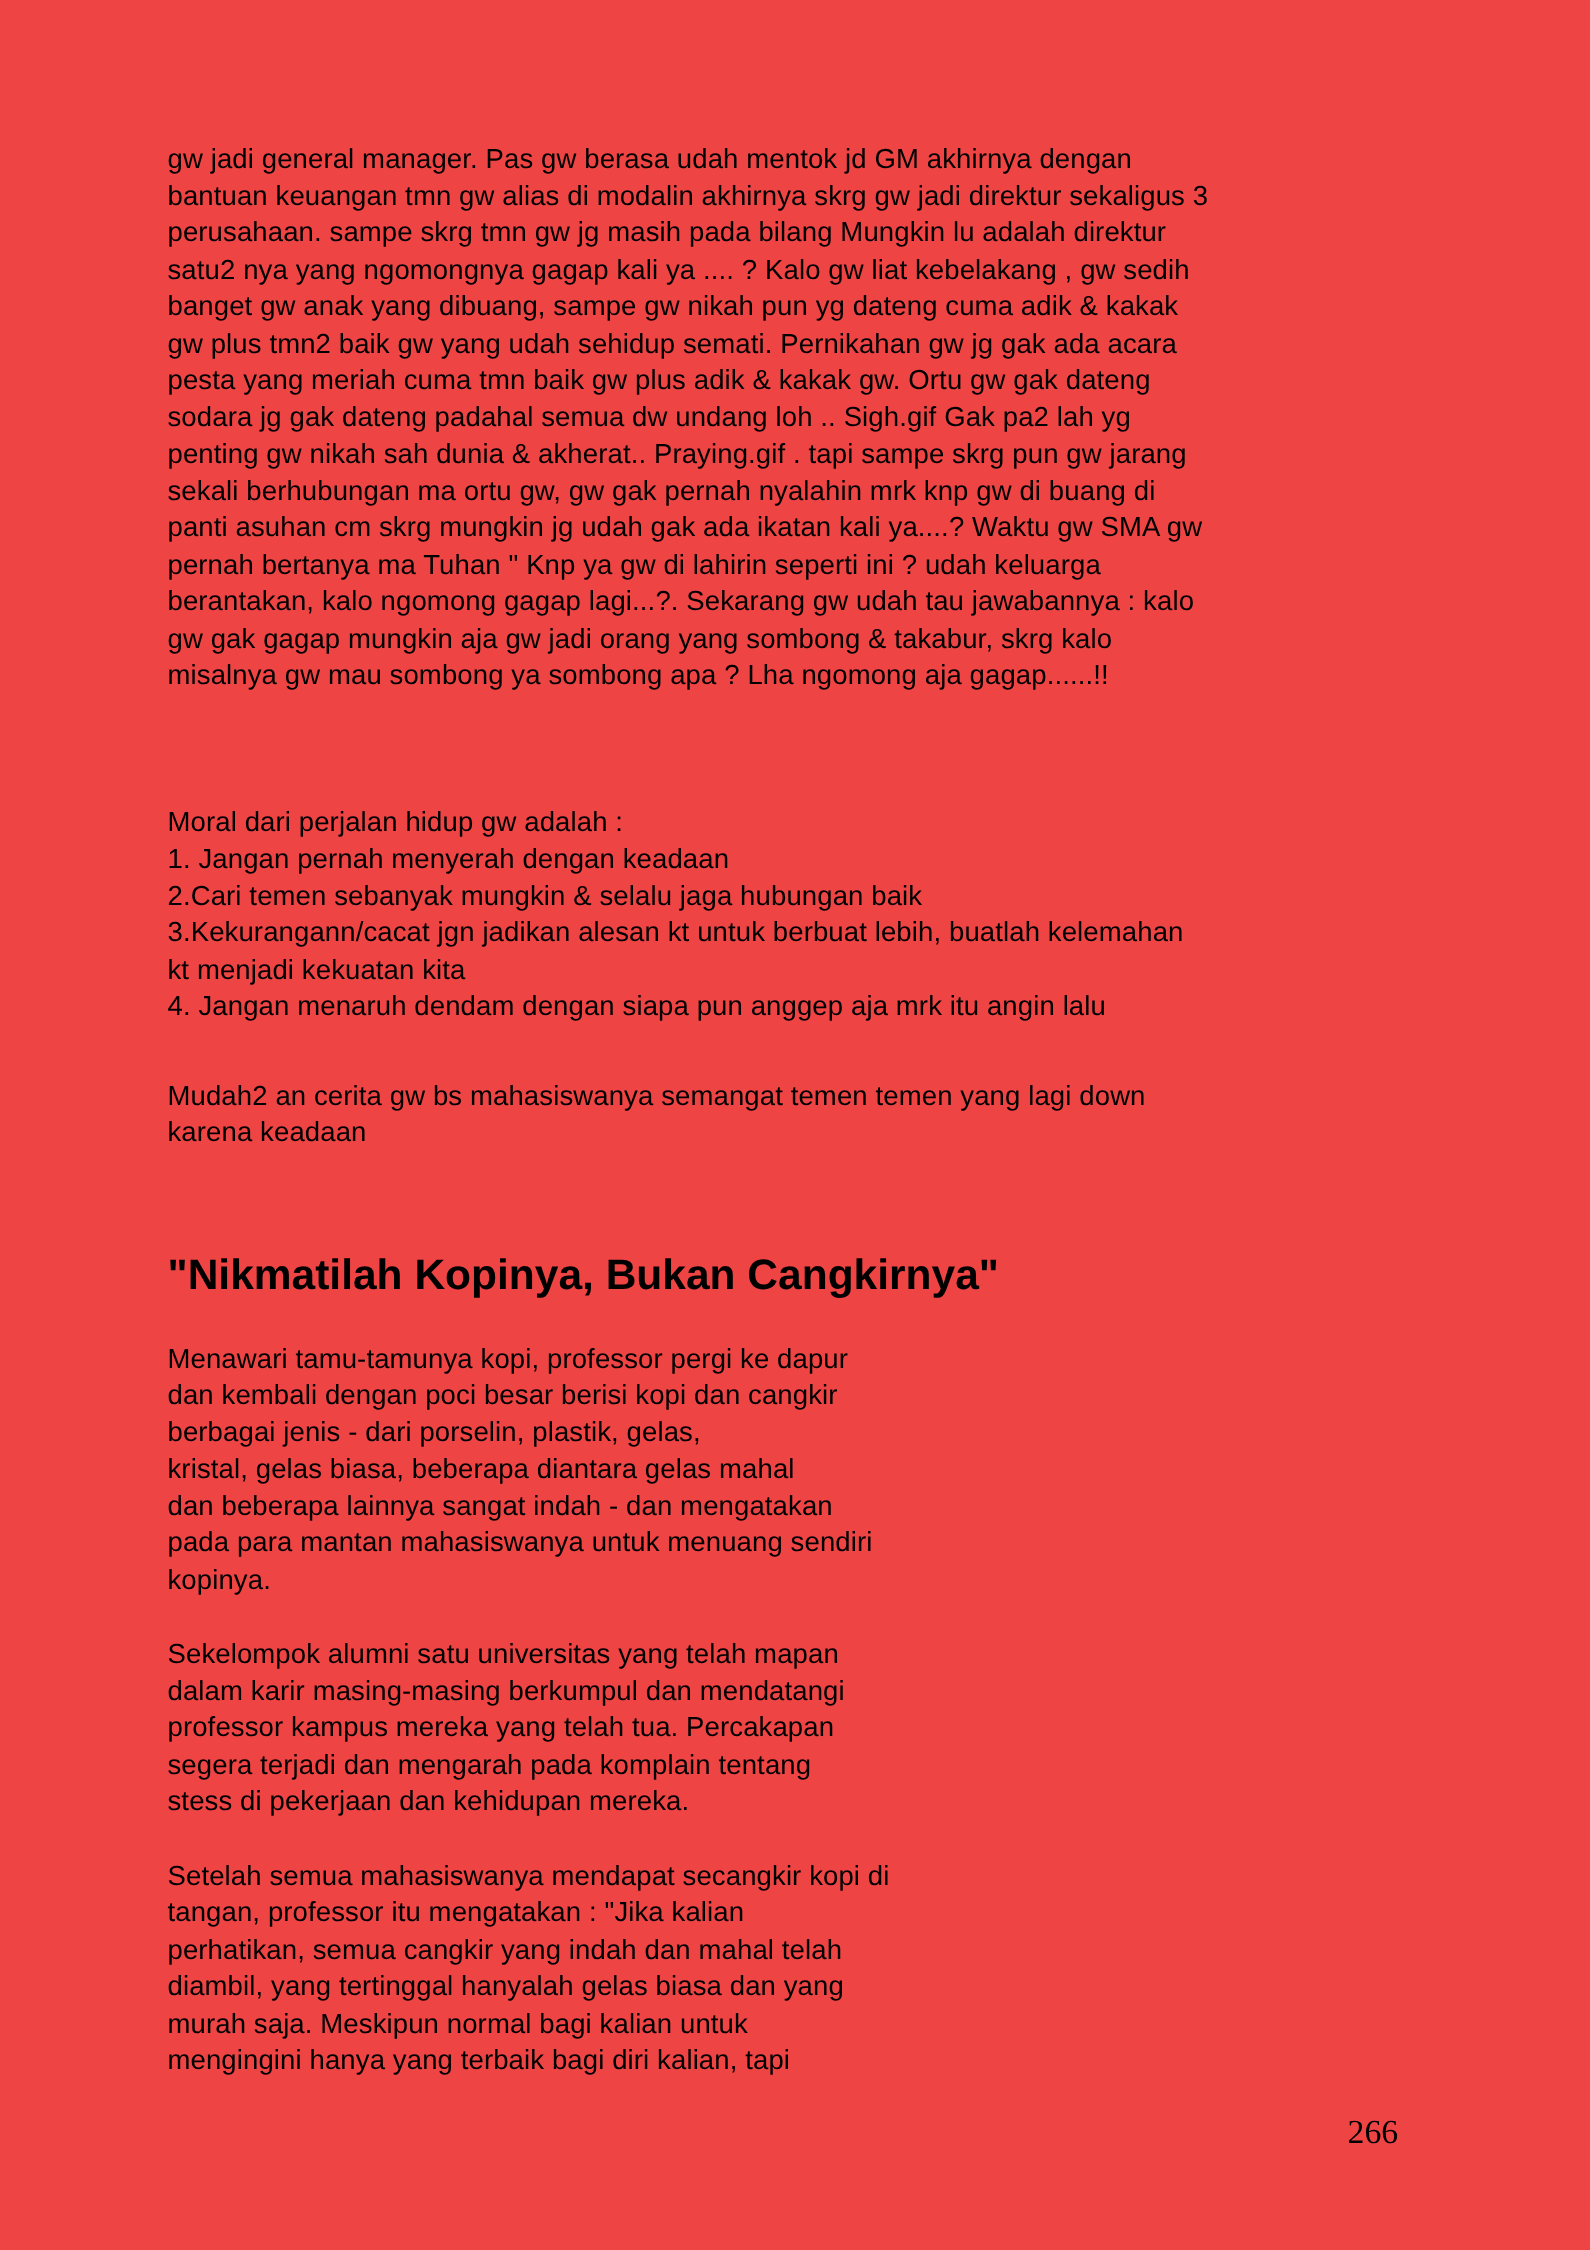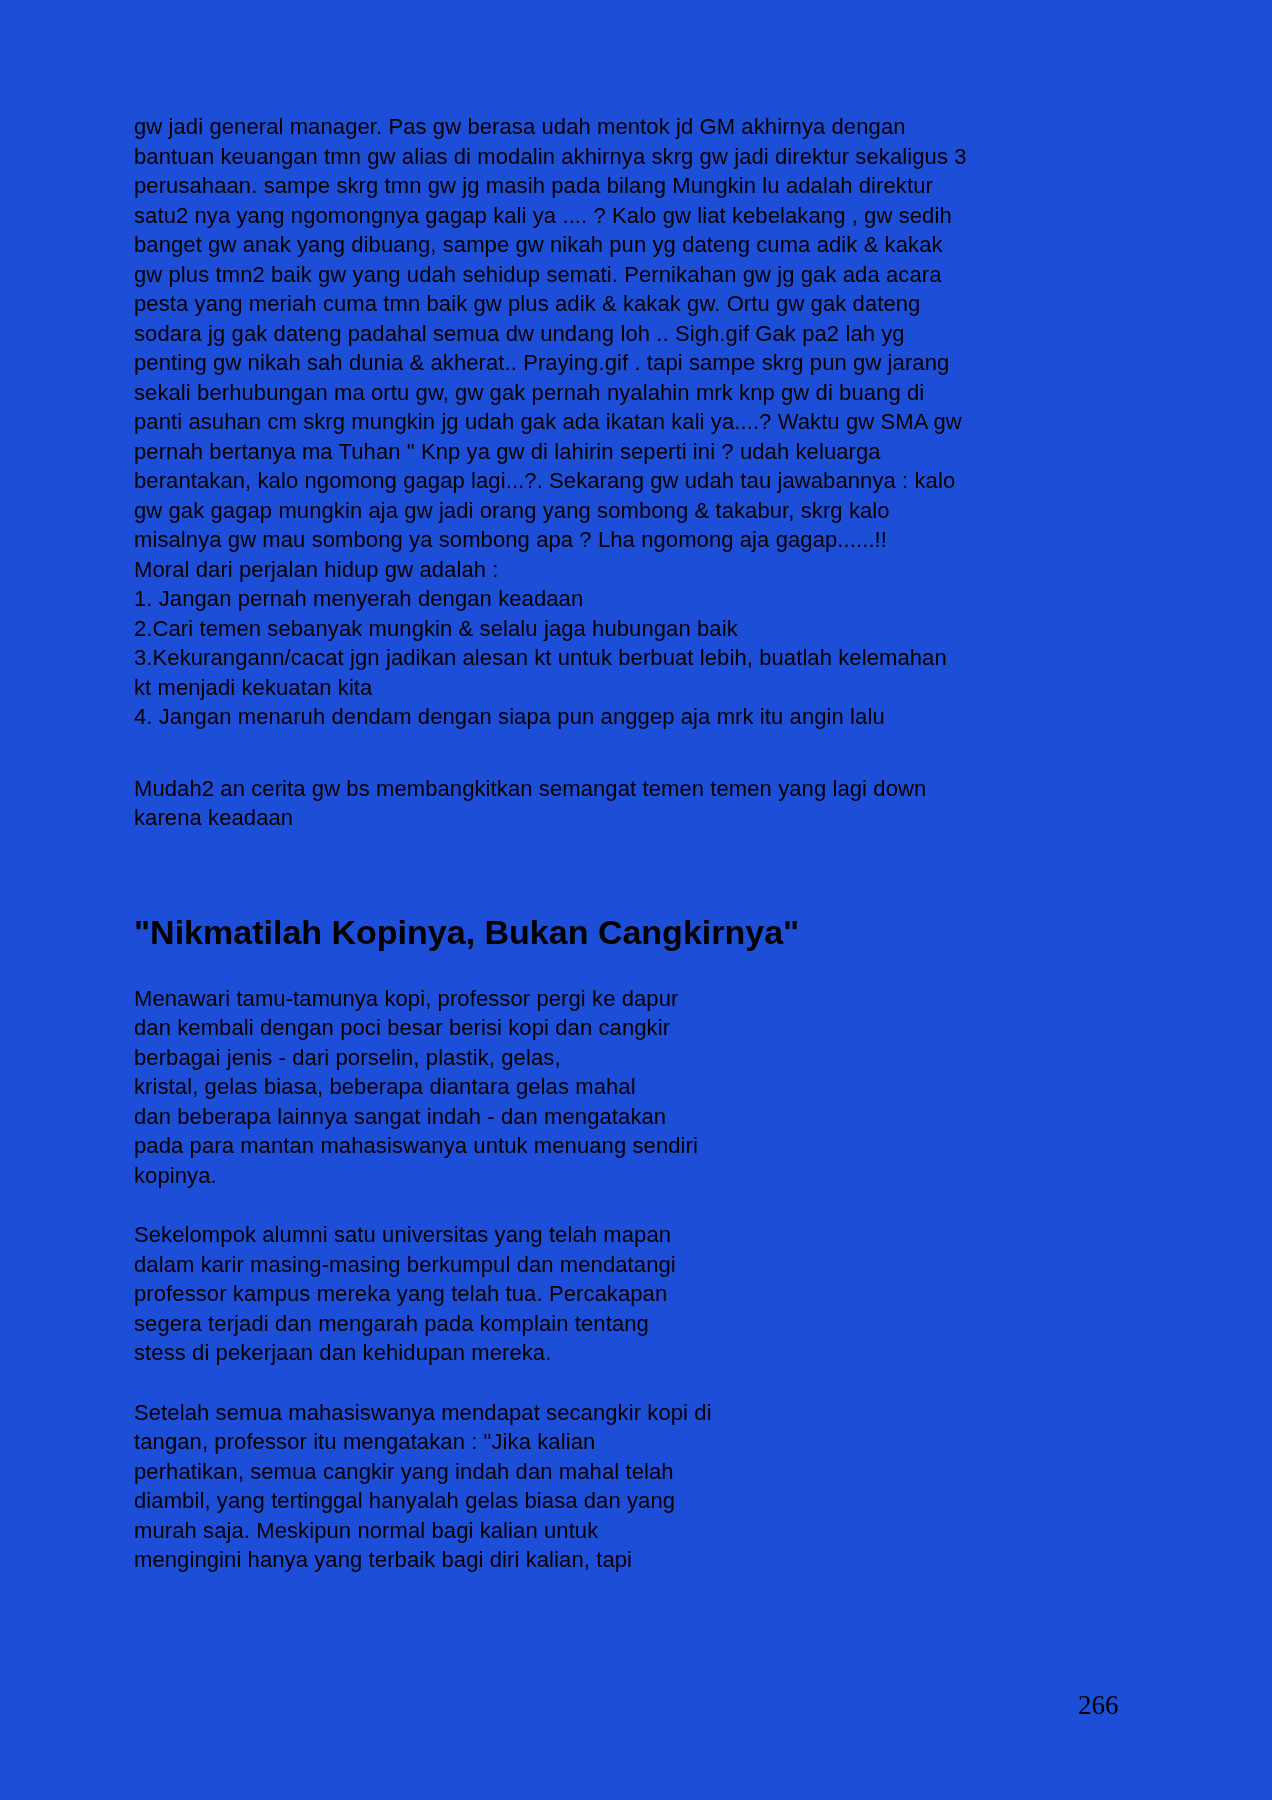--- a/index.html
+++ b/index.html
@@ -4,40 +4,40 @@
 <style>
   html, body {
     margin: 0;
     padding: 0;
     background: #ffffff;
   }
   .page {
     position: relative;
     width: 1272px;
     height: 1800px;
-    background: #1d4ed8;
+    background: #ef4444;
     color: #000000;
     font-family: "Liberation Sans", "DejaVu Sans", sans-serif;
     overflow: hidden;
     text-decoration: underline;
   }
   .content {
     position: absolute;
     left: 134px;
     top: 112px;
     width: 980px;
   }
   .para {
     white-space: pre-line;
     font-size: 22px;
     line-height: 29.5px;
     letter-spacing: 0.1px;
     margin: 0;
   }
-  .moral-block   { }
+  .moral-block   { margin-top: 88px; }
   .closing-block { margin-top: 42px; }
   .story-heading {
     margin-top: 78px;
     font-size: 34px;
     font-weight: bold;
     line-height: 42px;
     white-space: pre-line;
   }
   .story-para-1 { margin-top: 30px; }
   .story-para-2 { margin-top: 31px; }
@@ -73,21 +73,21 @@
 gw gak gagap mungkin aja gw jadi orang yang sombong &amp; takabur, skrg kalo
 misalnya gw mau sombong ya sombong apa ? Lha ngomong aja gagap......!!</p>
 
     <p class="para moral-block">Moral dari perjalan hidup gw adalah :
 1. Jangan pernah menyerah dengan keadaan
 2.Cari temen sebanyak mungkin &amp; selalu jaga hubungan baik
 3.Kekurangann/cacat jgn jadikan alesan kt untuk berbuat lebih, buatlah kelemahan
 kt menjadi kekuatan kita
 4. Jangan menaruh dendam dengan siapa pun anggep aja mrk itu angin lalu</p>
 
-    <p class="para closing-block">Mudah2 an cerita gw bs membangkitkan semangat temen temen yang lagi down
+    <p class="para closing-block">Mudah2 an cerita gw bs mahasiswanya semangat temen temen yang lagi down
 karena keadaan</p>
 
     <h1 class="story-heading">"Nikmatilah Kopinya, Bukan Cangkirnya"</h1>
 
     <p class="para story-para-2">Menawari tamu-tamunya kopi, professor pergi ke dapur
 dan kembali dengan poci besar berisi kopi dan cangkir
 berbagai jenis - dari porselin, plastik, gelas,
 kristal, gelas biasa, beberapa diantara gelas mahal
 dan beberapa lainnya sangat indah - dan mengatakan
 pada para mantan mahasiswanya untuk menuang sendiri

